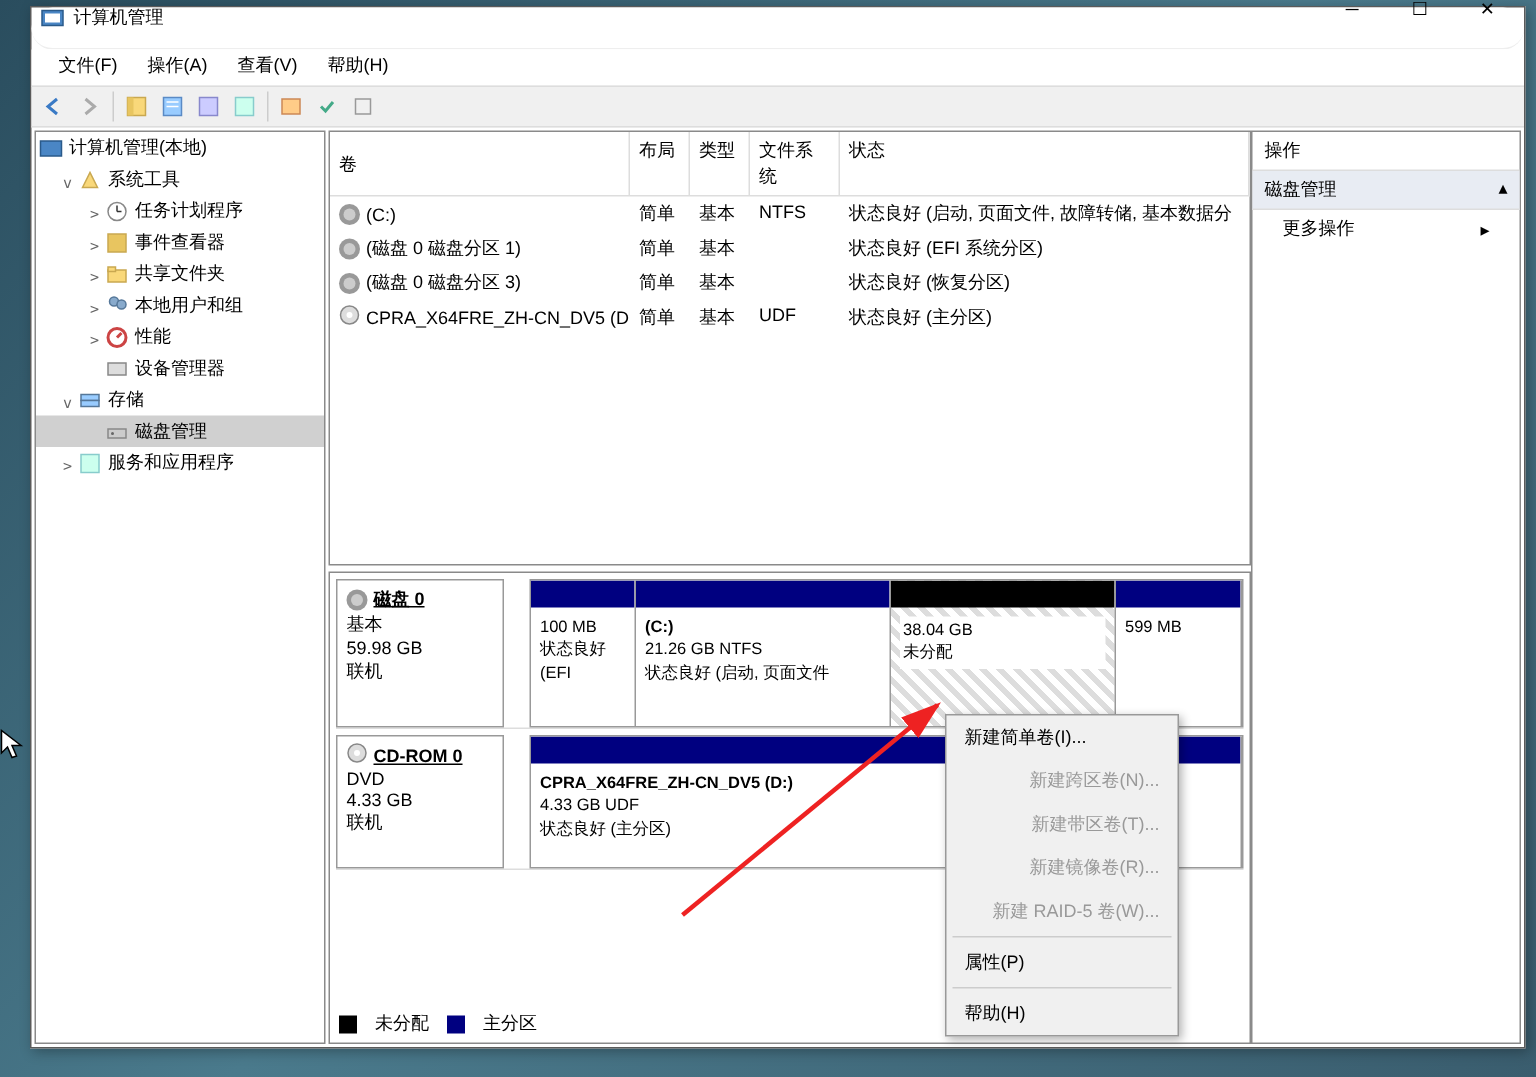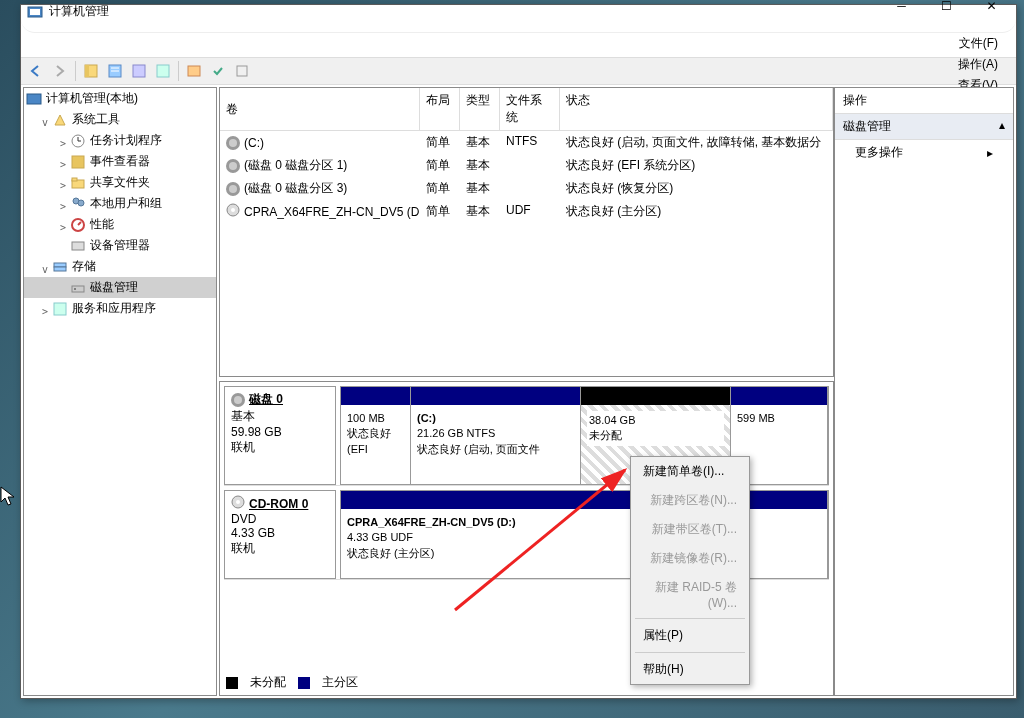--- a/index.html
+++ b/index.html
@@ -3,21 +3,21 @@
 <meta charset="utf-8">
 <style>
 * { box-sizing: border-box; font-family: "Microsoft YaHei", "Segoe UI", sans-serif; }
 body { margin: 0; background: linear-gradient(135deg, #2a4d5e 0%, #4a7a8c 50%, #3a5d6e 100%); width: 1024px; height: 718px; overflow: hidden; position: relative; }
 .window { position: absolute; left: 20px; top: 4px; width: 997px; height: 695px; background: #fff; border: 1px solid #5a5a5a; box-shadow: 2px 2px 8px rgba(0,0,0,0.3); }
 .titlebar { height: 28px; background: #fff; display: flex; align-items: flex-end; padding: 12px 2px; border-bottom: 1px solid #eee; border-radius: 14px; }
 .title-icon { width: 16px; height: 16px; margin: 0 6px 0 4px; display: inline-block; }
 .title-text { font-size: 12px; color: #000; flex: 1; }
 .win-controls { display: flex; }
 .win-btn { width: 45px; height: 28px; display: flex; align-items: center; justify-content: center; font-size: 12px; }
-.menubar { height: 24px; display: flex; align-items: flex-end; padding: 0 8px; font-size: 12px; background: #fff; flex-direction: column; }
+.menubar { height: 24px; display: flex; align-items: flex-start; padding: 0 8px; font-size: 12px; background: #fff; }
 .menu-item { padding: 2px 10px; }
 .toolbar { height: 28px; background: #f0f0f0; border-top: 1px solid #ddd; border-bottom: 1px solid #ddd; display: flex; align-items: center; padding: 0 4px; gap: 2px; }
 .tool-btn { width: 22px; height: 22px; display: flex; align-items: center; justify-content: center; border: 1px solid transparent; }
 .tool-sep { width: 1px; height: 20px; background: #ccc; margin: 0 2px; }
 .body { display: flex; height: calc(100% - 80px); }
 .tree-panel { width: 194px; border: 1px solid #8a8a8a; margin: 2px; background: #fff; overflow: auto; font-size: 12px; }
 .tree-node { display: flex; align-items: flex-end; padding: 2px 0; white-space: nowrap; }
 .tree-toggle { width: 14px; text-align: center; font-size: 10px; color: #666; font-family: monospace; }
 .tree-icon { width: 16px; height: 16px; margin-right: 4px; display: inline-block; }
 .tree-node.selected { background: #d0d0d0; }
@@ -33,33 +33,33 @@
 .vl-row .col { padding: 2px 6px; white-space: nowrap; overflow: hidden; }
 .col-vol { width: 200px; display: flex; align-items: center; gap: 4px; }
 .col-layout { width: 40px; }
 .col-type { width: 40px; }
 .col-fs { width: 60px; }
 .col-status { flex: 1; }
 .disk-graphic { border: 1px solid #8a8a8a; background: #fff; flex: 1; margin-top: 4px; font-size: 12px; overflow: hidden; position: relative; }
 .disk-row { display: flex; border-bottom: 1px solid #ddd; height: 100px; margin: 4px; }
 .disk-info { width: 112px; background: #fff; border: 1px solid #999; padding: 4px 6px; }
 .disk-info .dname { font-weight: bold; display: flex; align-items: center; gap: 4px; text-decoration: underline; }
-.parts { flex: 1; display: flex; margin-left: 4px; border: 1px solid #999; }
+.parts { flex: 1; display: flex; margin-left: 17px; border: 1px solid #999; }
 .part { border-right: 1px solid #999; padding: 4px 6px; position: relative; overflow: hidden; }
 .part .top-bar { position: absolute; top: 0; left: 0; right: 0; height: 18px; background: #000080; }
 .part.unalloc .top-bar { background: #000; }
 .part .content { margin-top: 20px; font-size: 11px; line-height: 1.4; }
 .part.unalloc { background: repeating-linear-gradient(45deg, #fff, #fff 4px, #ddd 4px, #ddd 8px); }
 .legend { position: absolute; bottom: 4px; left: 6px; display: flex; gap: 12px; font-size: 12px; align-items: center; }
 .leg-box { width: 12px; height: 12px; display: inline-block; }
 .actions-panel { width: 180px; border: 1px solid #8a8a8a; background: #fff; font-size: 12px; }
 .actions-header { padding: 4px 8px; border-bottom: 1px solid #ddd; }
 .actions-sub { background: #e8ecf3; padding: 4px 8px; border-bottom: 1px solid #ddd; display: flex; justify-content: space-between; }
 .actions-item { padding: 4px 20px; display: flex; justify-content: space-between; align-items: center; }
-.context-menu { position: absolute; left: 630px; top: 456px; width: 120px; background: #f0f0f0; border: 1px solid #999; box-shadow: 2px 2px 6px rgba(0,0,0,0.3); font-size: 12px; z-index: 100; }
+.context-menu { position: absolute; left: 630px; top: 476px; width: 156px; background: #f0f0f0; border: 1px solid #999; box-shadow: 2px 2px 6px rgba(0,0,0,0.3); font-size: 12px; z-index: 100; }
 .cm-item { padding: 6px 12px; border-bottom: 0; }
 .cm-item.disabled { color: #999; text-align: right; }
 .cm-sep { height: 1px; background: #ccc; margin: 2px 4px; }
 .arrow-svg { position: absolute; left: 445px; top: 460px; z-index: 50; pointer-events: none; }
 .cursor { position: absolute; left: 0; top: 486px; z-index: 200; }
 .disk-icon { width: 14px; height: 14px; background: #999; border-radius: 50%; display: inline-block; position: relative; }
 .disk-icon::after { content: ''; position: absolute; top: 3px; left: 3px; width: 8px; height: 8px; background: #ccc; border-radius: 50%; }
 </style>
 </head>
 <body>

